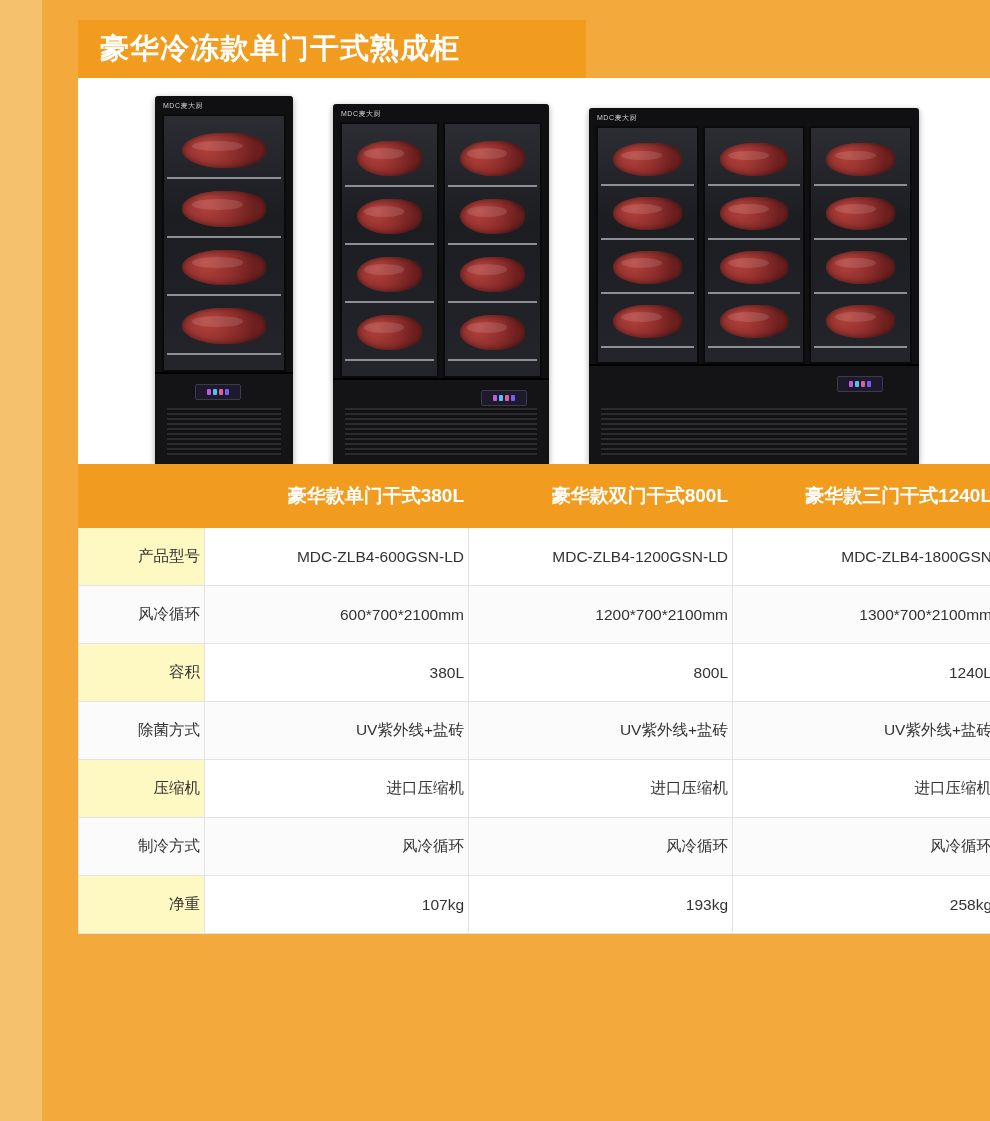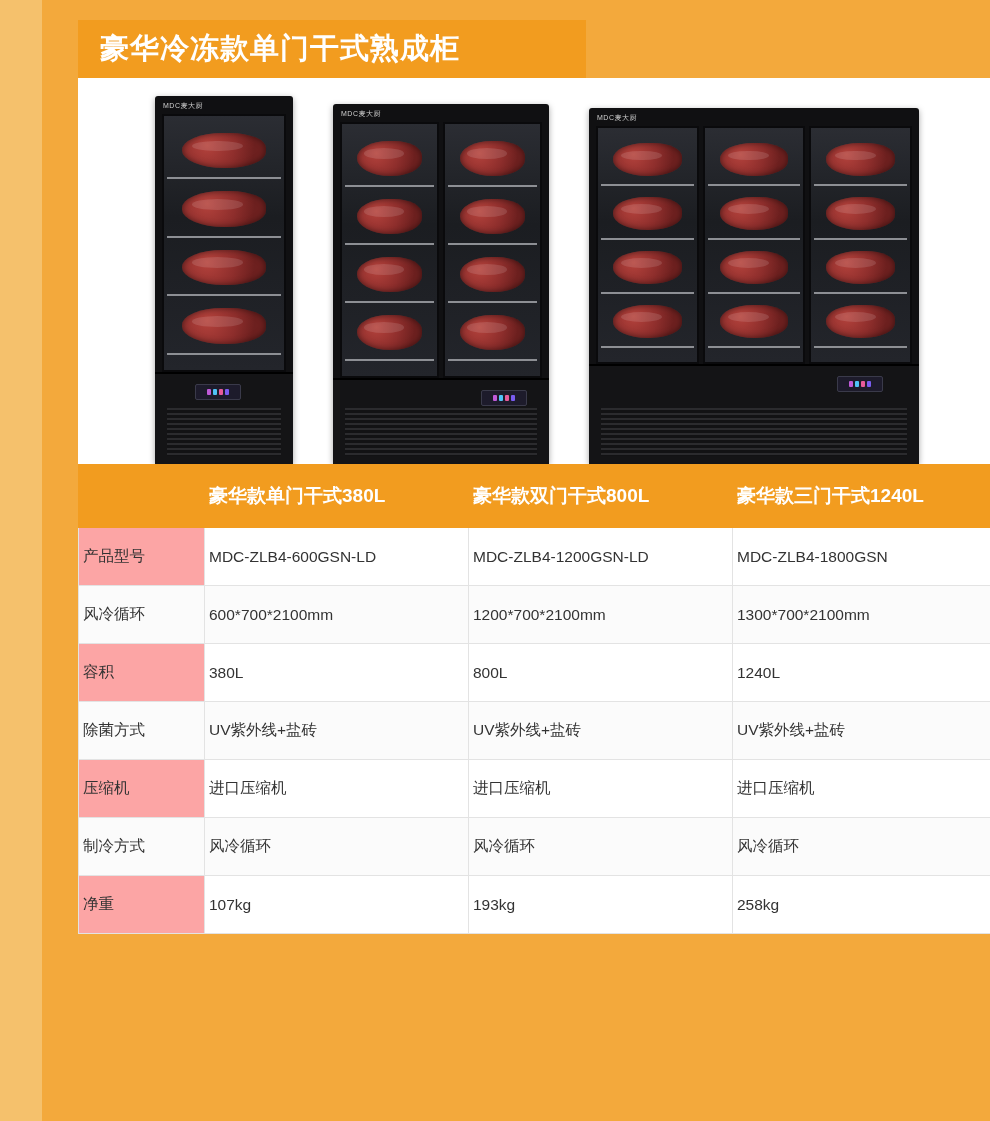--- a/index.html
+++ b/index.html
@@ -162,38 +162,38 @@
     border-collapse: collapse;
     background: #ffffff;
     table-layout: fixed;
   }
   .spec-table col.c0 { width: 126px; }
   .spec-table col.c1 { width: 264px; }
   .spec-table col.c2 { width: 264px; }
   .spec-table col.c3 { width: 264px; }
   .spec-table th, .spec-table td {
     border: 1px solid #e3e3e3;
-    text-align: left;
+    text-align: right;
     vertical-align: middle;
     font-size: 15.5px;
     color: #333333;
     height: 44px;
     padding: 18px 4px;
   }
   .spec-table thead th {
     background: #f29c1f;
     color: #ffffff;
     font-weight: bold;
     font-size: 19px;
     height: 58px;
     border: 1px solid #f29c1f;
   }
   .spec-table thead th.blank { background: #f29c1f; }
   .spec-table td.label {
-    background: #fca5a5;
+    background: #fef9c3;
     color: #333;
   }
   .spec-table tbody tr:nth-child(even) td { background: #fbfbfb; }
 </style>
 </head>
 <body>
 
 <div id="page">
 
   <div class="title-banner">

